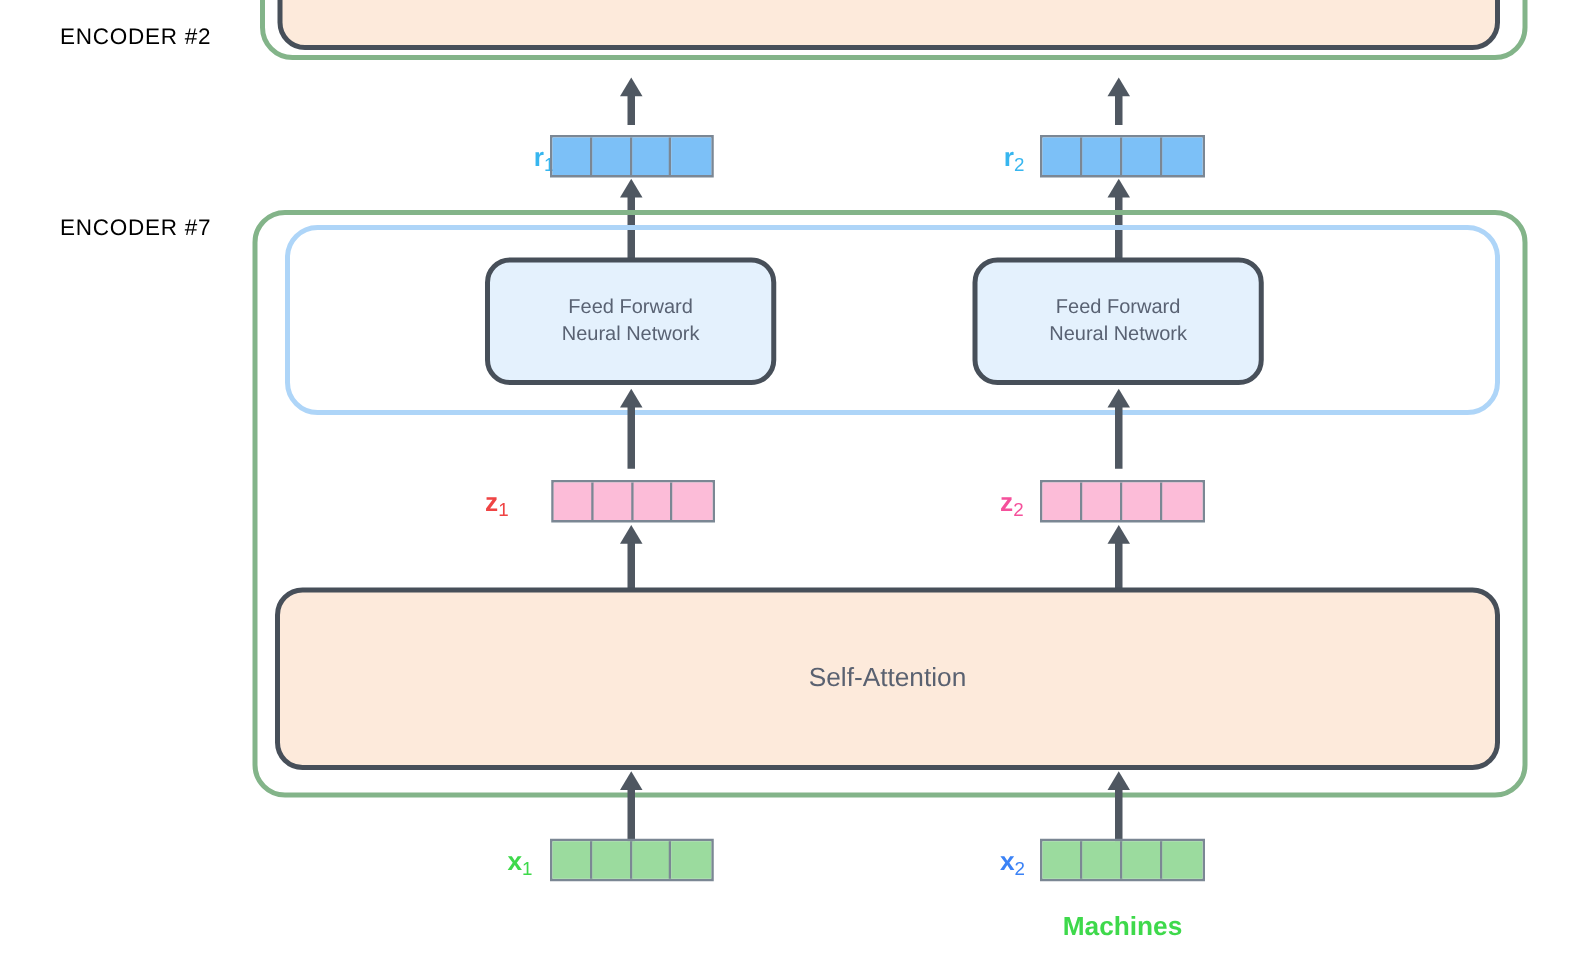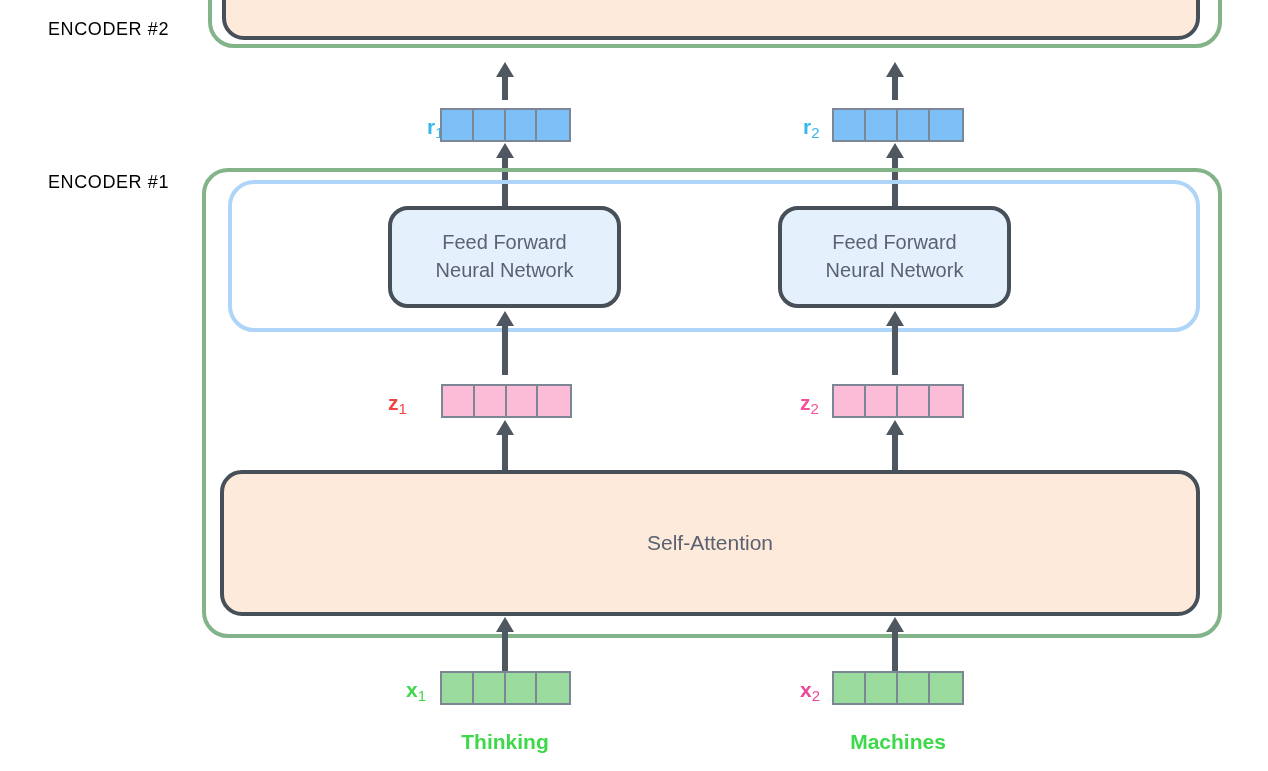--- a/index.html
+++ b/index.html
@@ -61,21 +61,21 @@
     font-size: 21px;
     line-height: 1.38;
   }
   .node-box.attention {
     background: #fdeadb;
     color: #5a6170;
   }
   .node-box.ffn {
     background: #e4f1fd;
     border-radius: 20px;
-    font-size: 20px;
+    font-size: 16px;
   }
   .node-box.attention-top {
     background: #fdeadb;
     border-radius: 22px;
   }
 
   
   .vector {
     position: absolute;
     display: flex;
@@ -182,21 +182,21 @@
 
   <div class="arrow" style="left:495px; top:143px; height:65px;">
     <div class="head"></div>
     <div class="stem"></div>
   </div>
   <div class="arrow" style="left:885px; top:143px; height:65px;">
     <div class="head"></div>
     <div class="stem"></div>
   </div>
 
-  <div class="encoder-label" style="left:20px; top:172px;">ENCODER #1</div>
+  <div class="encoder-label" style="left:20px; top:172px;">ENCODER #7</div>
 
   <div class="encoder-box" style="left:202px; top:168px; width:1020px; height:470px;"></div>
 
   <div class="ffn-wrapper" style="left:228px; top:180px; width:972px; height:152px;"></div>
 
   <div class="node-box ffn" style="left:388px; top:206px; width:233px; height:102px;">
     <div>
       <div>Feed Forward</div>
       <div>Neural Network</div>
     </div>
@@ -263,26 +263,25 @@
   <div class="vec-label" style="left:406px; top:679px; color:#3ed94b;">
     <span>x</span><sub>1</sub>
   </div>
   <div class="vector" style="left:440px; top:671px; width:131px; height:34px;">
     <div class="cell" style="width:25%; background:#9bdb9e;"></div>
     <div class="cell" style="width:25%; background:#9bdb9e;"></div>
     <div class="cell" style="width:25%; background:#9bdb9e;"></div>
     <div class="cell" style="width:25%; background:#9bdb9e;"></div>
   </div>
 
-  <div class="vec-label" style="left:800px; top:679px; color:#ec4899;">
+  <div class="vec-label" style="left:800px; top:679px; color:#3b82f6;">
     <span>x</span><sub>2</sub>
   </div>
   <div class="vector" style="left:832px; top:671px; width:132px; height:34px;">
     <div class="cell" style="width:25%; background:#9bdb9e;"></div>
     <div class="cell" style="width:25%; background:#9bdb9e;"></div>
     <div class="cell" style="width:25%; background:#9bdb9e;"></div>
     <div class="cell" style="width:25%; background:#9bdb9e;"></div>
   </div>
 
-  <div class="word-label" style="left:405px; top:730px; width:200px;">Thinking</div>
   <div class="word-label" style="left:798px; top:730px; width:200px;text-align:center;">Machines</div>
 
 </div>
 
 </body></html>

